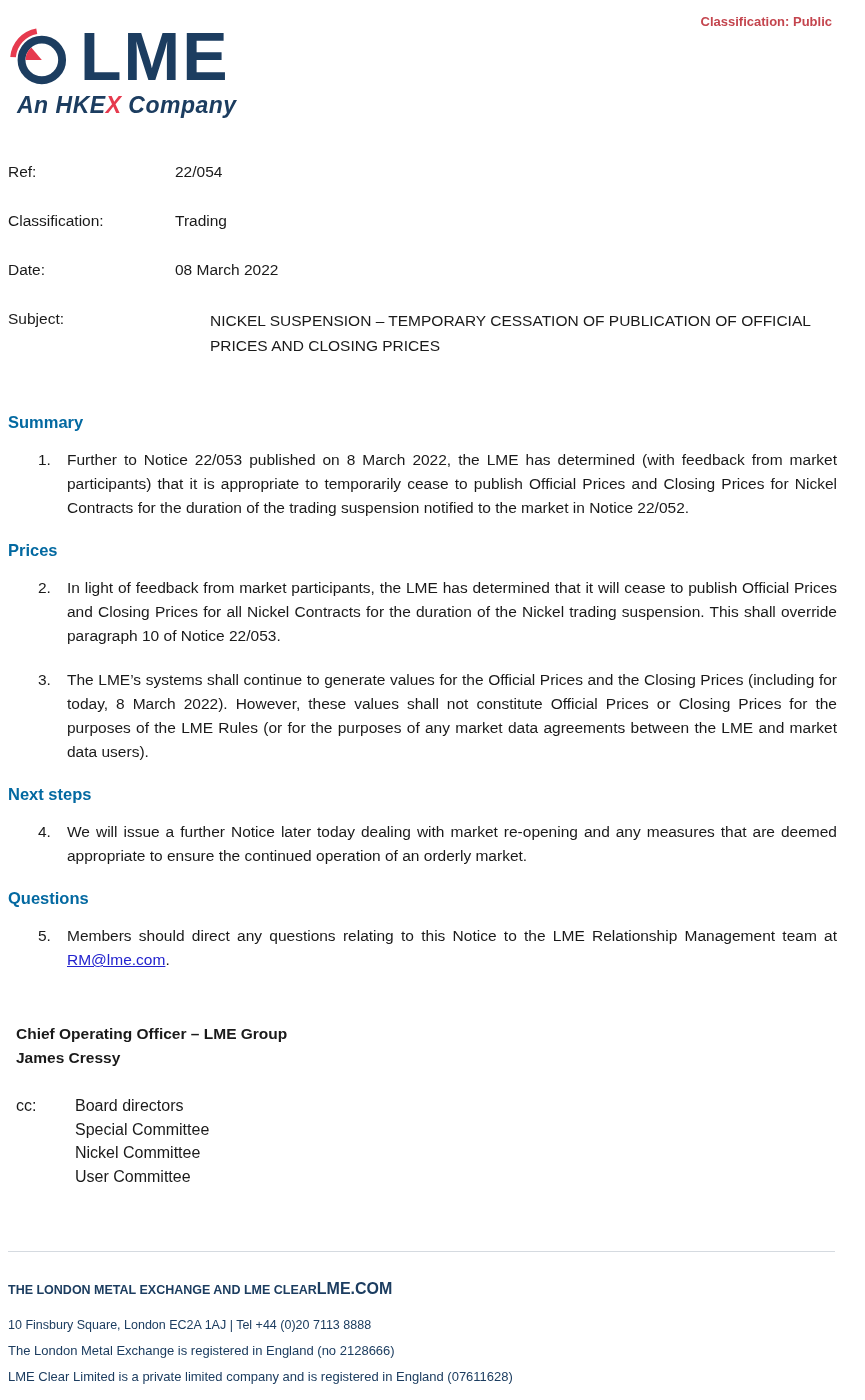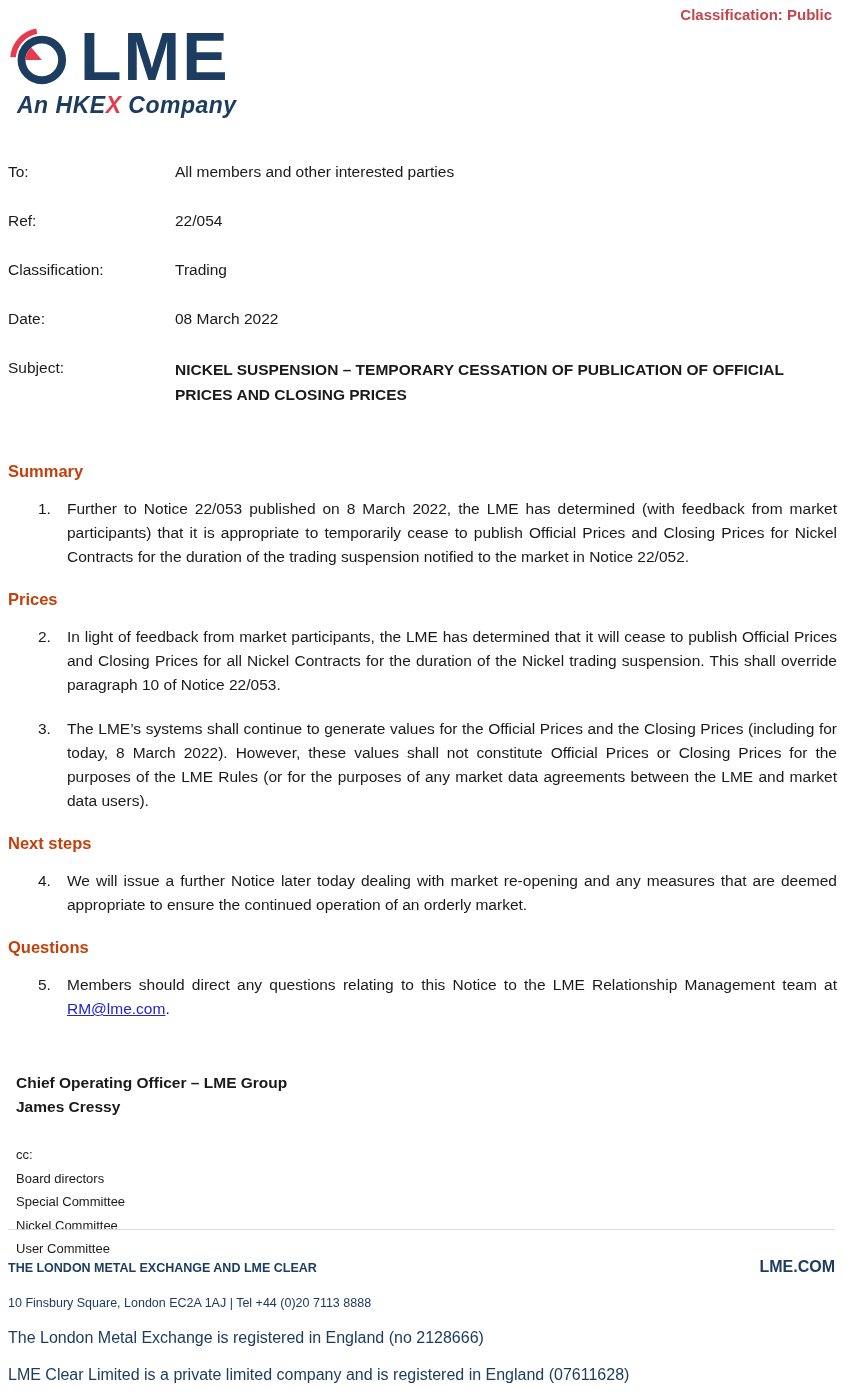--- a/index.html
+++ b/index.html
@@ -8,23 +8,23 @@
     width: 865px;
     height: 1400px;
     background: #ffffff;
     font-family: "Liberation Sans", sans-serif;
     color: #1a1a1a;
     overflow: hidden;
   }
   
   .banner {
     position: absolute;
-    top: 6px;
+    top: 14px;
     right: 33px;
-    font-size: 15px;
+    font-size: 13px;
     font-weight: bold;
     color: #C4454E;
   }
   
   header { padding: 25px 0 0 8px; }
   .logo-row { display: flex; align-items: flex-start; }
   .emblem { width: 62px; height: 62px; flex: none; }
   .wordmark {
     font-size: 68px;
     font-weight: bold;
@@ -39,59 +39,59 @@
     font-weight: bold;
     color: #1C3D60;
     letter-spacing: 0.5px;
     font-style: italic;
   }
   .tagline .x-red { color: #E63A4E; }
   
   .meta { margin: 42px 28px 0 8px; font-size: 15.5px; }
   .meta-row { display: flex; margin-bottom: 27px; line-height: 22px; }
   .meta-label { width: 167px; flex: none; }
-  .meta-value-subject { font-weight: bold; max-width: 640px; line-height: 25px; }
+  .meta-value-subject { font-weight: normal; max-width: 640px; line-height: 25px; margin-left: 35px; }
   
   .body { margin: 0 28px 0 8px; }
   h2 {
     font-size: 16.5px;
     font-weight: bold;
-    color: #c2410c;
+    color: #0369a1;
     margin: 12px 0 16px 0;
     line-height: 20px;
   }
   h2.first { margin-top: 54px; }
   .li {
     display: flex;
     margin: 0 0 20px 30px;
     font-size: 15.5px;
     line-height: 24px;
   }
   .li .num { width: 29px; flex: none; }
   .li .txt { flex: 1; text-align: justify; }
   a.email-link { color: #2222CE; text-decoration: underline; cursor: pointer; }
   
   .signature { margin: 50px 0 0 8px; font-size: 15.5px; font-weight: bold; line-height: 24px; }
-  .cc { display: flex; margin: 24px 0 0 8px; font-size: 13px; line-height: 23.5px; flex-direction: column; }
+  .cc { display: flex; margin: 24px 0 0 8px; font-size: 16px; line-height: 23.5px; }
   .cc-label { width: 59px; flex: none; }
   
   footer {
     position: absolute;
     left: 8px;
     right: 30px;
     bottom: 16px;
     border-top: 1px solid #D5DAE0;
     padding-top: 13px;
     color: #1C3D60;
   }
-  .f-row1 { display: flex; justify-content: space-between; align-items: baseline; margin-top: 15px; }
+  .f-row1 { display: flex; justify-content: flex-start; align-items: baseline; margin-top: 15px; }
   .f-company { font-size: 12.5px; font-weight: bold; }
   .f-site { font-size: 16px; font-weight: bold; }
   .f-addr { font-size: 12.5px; margin-top: 20px; }
-  .f-small { font-size: 16px; margin-top: 19px; }
+  .f-small { font-size: 13px; margin-top: 11px; }
 </style>
 </head>
 <body>
 
 <div class="page">
 
   <div class="banner">Classification: Public</div>
 
   <header>
     <div class="logo-row">
@@ -101,24 +101,20 @@
         <path d="M 60 62 L 31 62 A 29 29 0 0 1 41.4 39.8 Z" fill="#E63A4E"></path>
       </svg>
       <span class="wordmark">LME</span>
     </div>
     <div class="tagline">
       <span>An HKE</span><span class="x-red">X</span><span> Company</span>
     </div>
   </header>
 
   <div class="meta">
-    <div class="meta-row">
-      <div class="meta-label">To:</div>
-      <div class="meta-value">All members and other interested parties</div>
-    </div>
     <div class="meta-row">
       <div class="meta-label">Ref:</div>
       <div class="meta-value">22/054</div>
     </div>
     <div class="meta-row">
       <div class="meta-label">Classification:</div>
       <div class="meta-value">Trading</div>
     </div>
     <div class="meta-row">
       <div class="meta-label">Date:</div>

